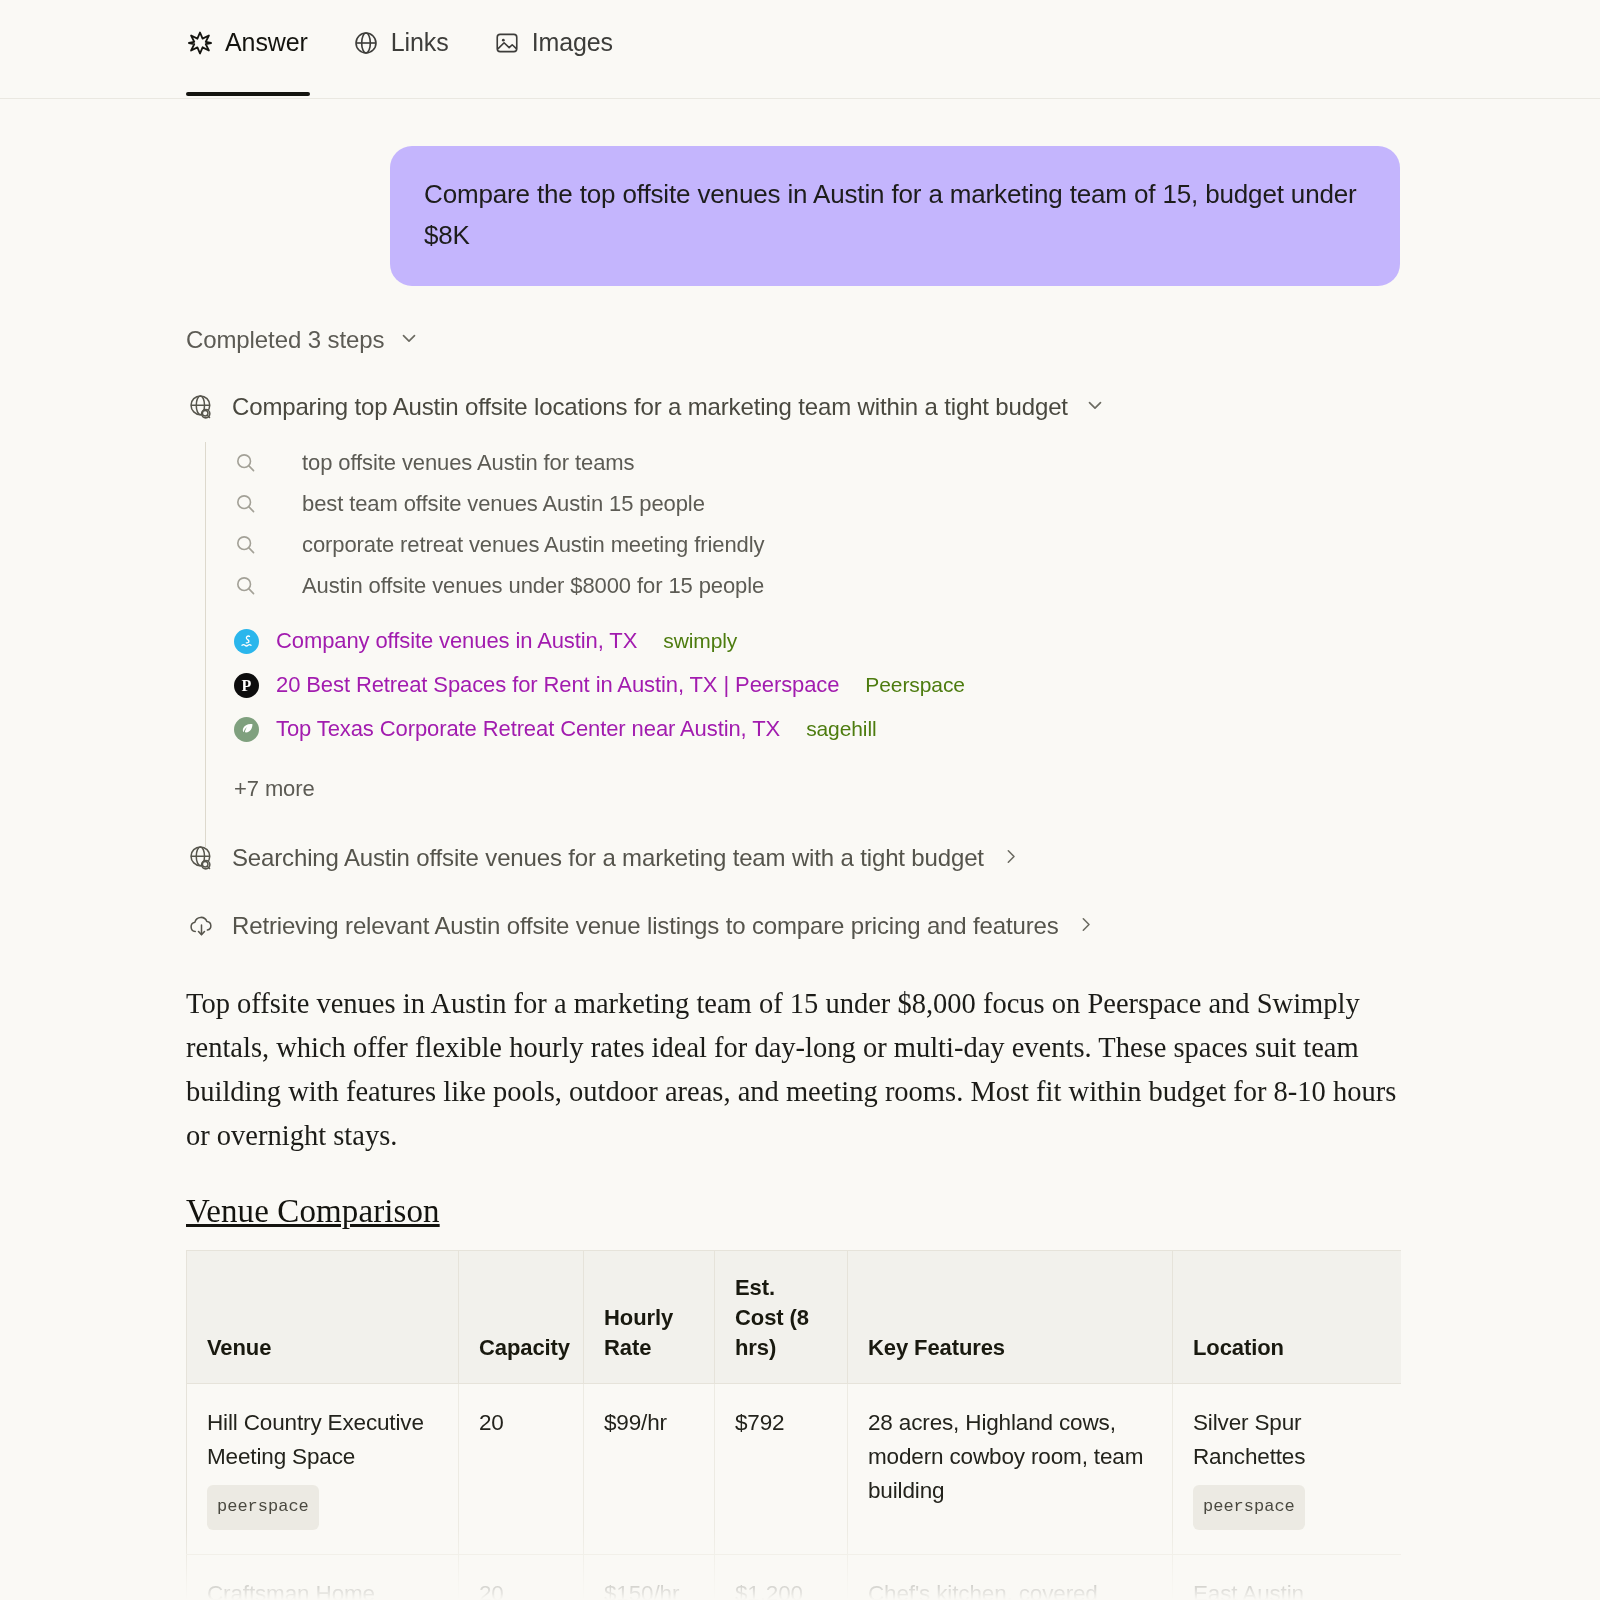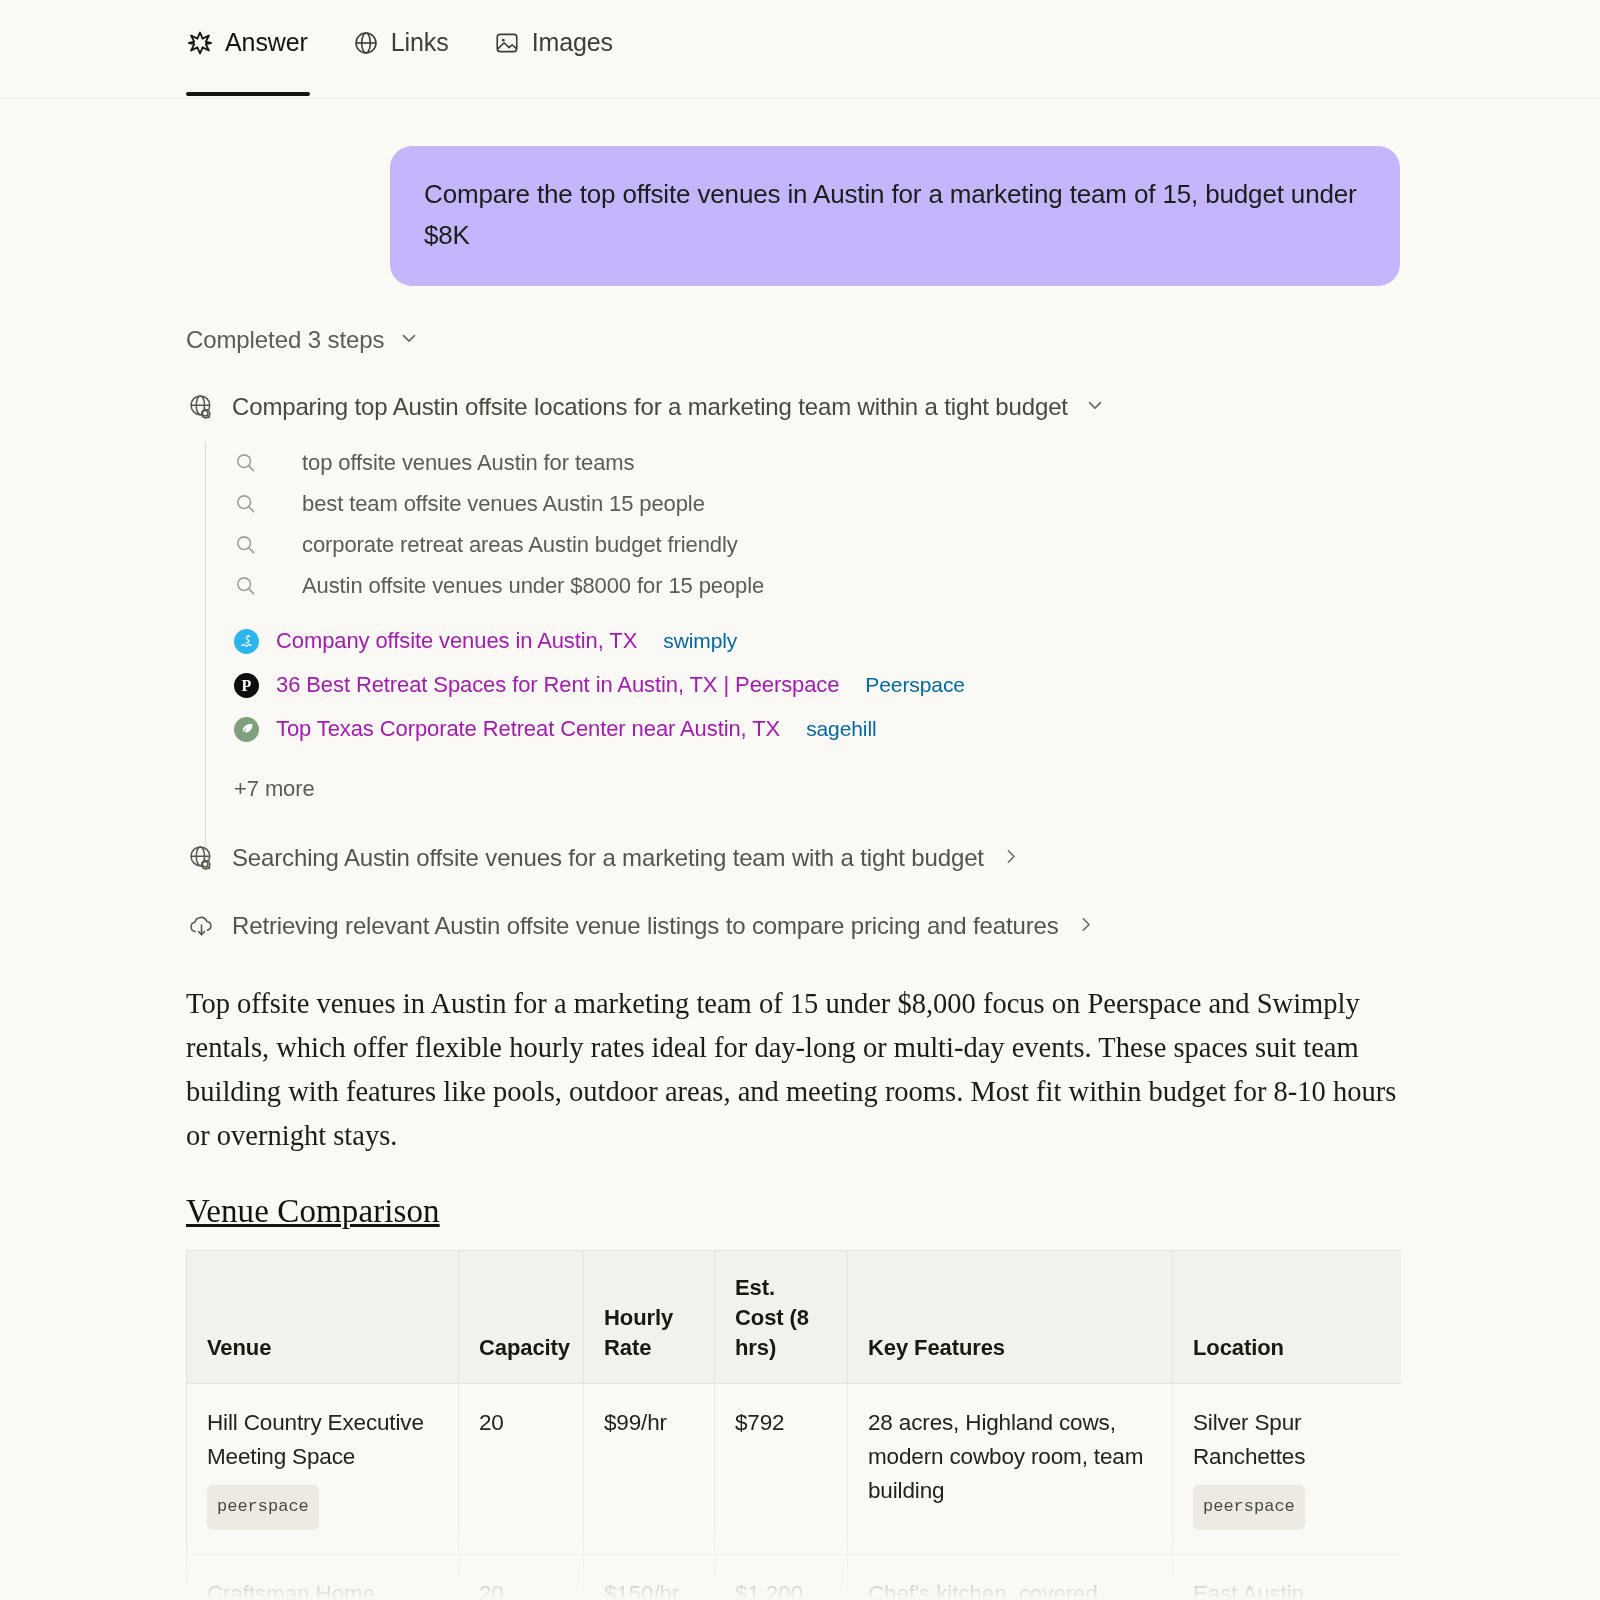--- a/index.html
+++ b/index.html
@@ -61,21 +61,21 @@
   .query-row-text { font-size: 22px; color: #5c5b54; letter-spacing: -0.1px; margin-left: 27px; }
   .srch { width: 23px; height: 23px; flex:none; }
 
   .sources { padding-left: 29px; margin-top: 13px; }
   .source-row { display: flex; align-items: center; gap: 17px; height: 44px; cursor: pointer; }
   .favicon { width: 25px; height: 25px; border-radius: 50%; flex: none; display:flex; align-items:center; justify-content:center; overflow:hidden;}
   .fav-swimply { background: #2ab6ec; }
   .fav-peerspace { background: #0d0d0d; }
   .fav-sagehill { background: #7fa07e; }
   .source-title { font-size: 22px; color: #a21caf; letter-spacing: -0.1px; }
-  .source-site { font-size: 21px; color: #0369a1; letter-spacing: -0.1px; margin-left: 9px; }
+  .source-site { font-size: 21px; color: #4d7c0f; letter-spacing: -0.1px; margin-left: 9px; }
   .more-link {
     padding-left: 29px; margin-top: 25px; font-size: 22px;
     color: #5c5b54; letter-spacing: -0.1px; cursor: pointer;
   }
 
   .step-collapsed {
     position: absolute; left: 186px; display: flex; align-items: center; gap: 16px; cursor: pointer;
   }
   .step-collapsed .step-head-text { color: #55544c; }
 
@@ -230,21 +230,21 @@
           </span>
           <span class="query-row-text">best team offsite venues Austin 15 people</span>
         </div>
         <div class="query-row">
           <span class="srch">
             <svg width="23" height="23" viewBox="0 0 24 24" fill="none" stroke="#a3a197" stroke-width="1.7" stroke-linecap="round">
                 <circle cx="10.6" cy="10.6" r="6.6"></circle>
                 <line x1="15.6" y1="15.6" x2="20.4" y2="20.4"></line>
               </svg>
           </span>
-          <span class="query-row-text">corporate retreat areas Austin budget friendly</span>
+          <span class="query-row-text">corporate retreat venues Austin meeting friendly</span>
         </div>
         <div class="query-row">
           <span class="srch">
             <svg width="23" height="23" viewBox="0 0 24 24" fill="none" stroke="#a3a197" stroke-width="1.7" stroke-linecap="round">
                 <circle cx="10.6" cy="10.6" r="6.6"></circle>
                 <line x1="15.6" y1="15.6" x2="20.4" y2="20.4"></line>
               </svg>
           </span>
           <span class="query-row-text">Austin offsite venues under $8000 for 15 people</span>
         </div>
@@ -260,21 +260,21 @@
           </span>
           <span class="source-title">Company offsite venues in Austin, TX</span>
           <span class="source-site">swimply</span>
         </div>
         <div class="source-row">
           <span class="favicon fav-peerspace">
             <svg width="25" height="25" viewBox="0 0 25 25">
                 <text x="12.5" y="18.2" text-anchor="middle" fill="#ffffff" font-family="Liberation Serif, serif" font-size="16" font-weight="bold">P</text>
               </svg>
           </span>
-          <span class="source-title">36 Best Retreat Spaces for Rent in Austin, TX | Peerspace</span>
+          <span class="source-title">20 Best Retreat Spaces for Rent in Austin, TX | Peerspace</span>
           <span class="source-site">Peerspace</span>
         </div>
         <div class="source-row">
           <span class="favicon fav-sagehill">
             <svg width="18" height="18" viewBox="0 0 18 18" fill="#ffffff">
                 <path d="M14.5 4.2c-4.6-.6-8 1.2-9.3 4-.7 1.6-.4 3.2.5 4.1.3-2.2 1.6-4.2 3.6-5.4-1.3 1.4-2.2 3.2-2.4 5.4 2.6.5 5-.8 6.3-3 .9-1.6 1.2-3.4 1.3-5.1z"></path>
               </svg>
           </span>
           <span class="source-title">Top Texas Corporate Retreat Center near Austin, TX</span>
           <span class="source-site">sagehill</span>

